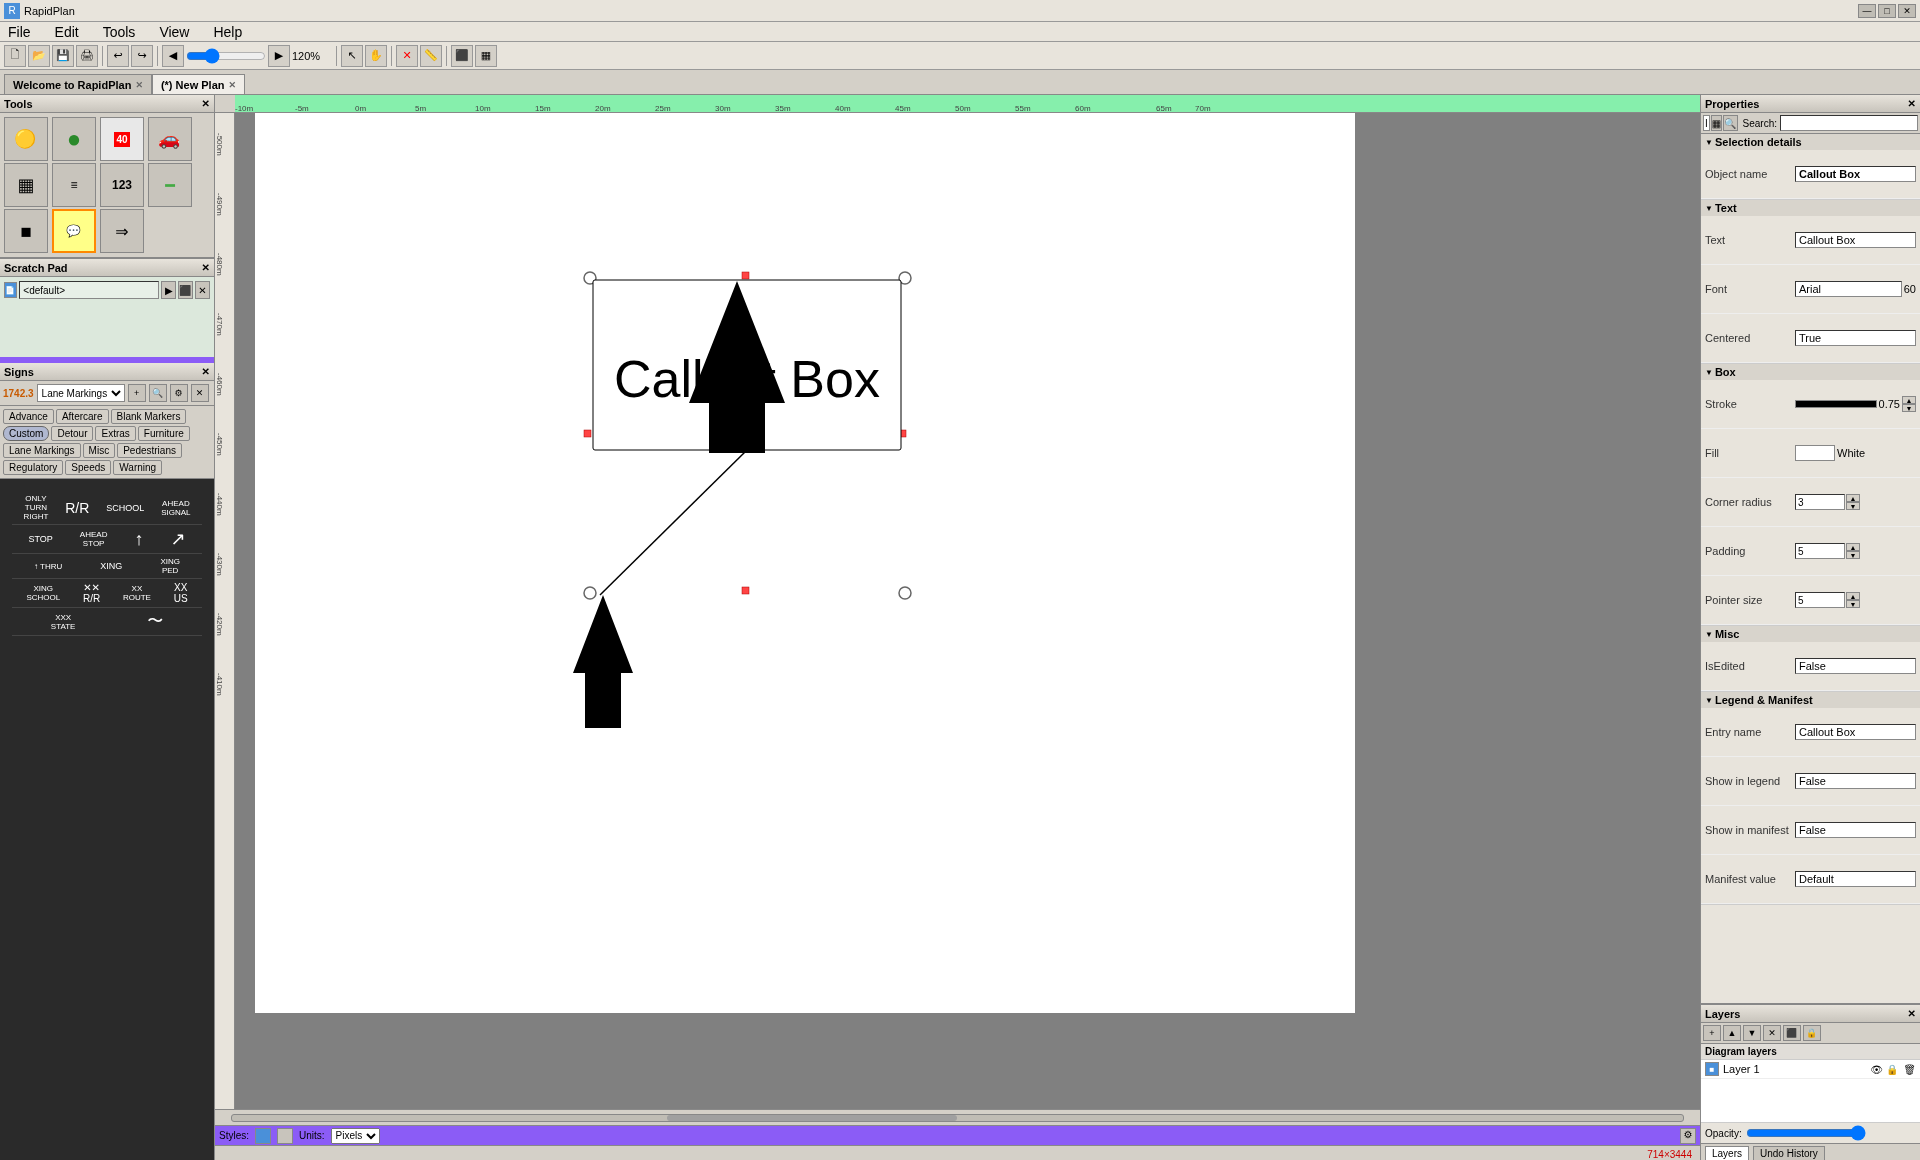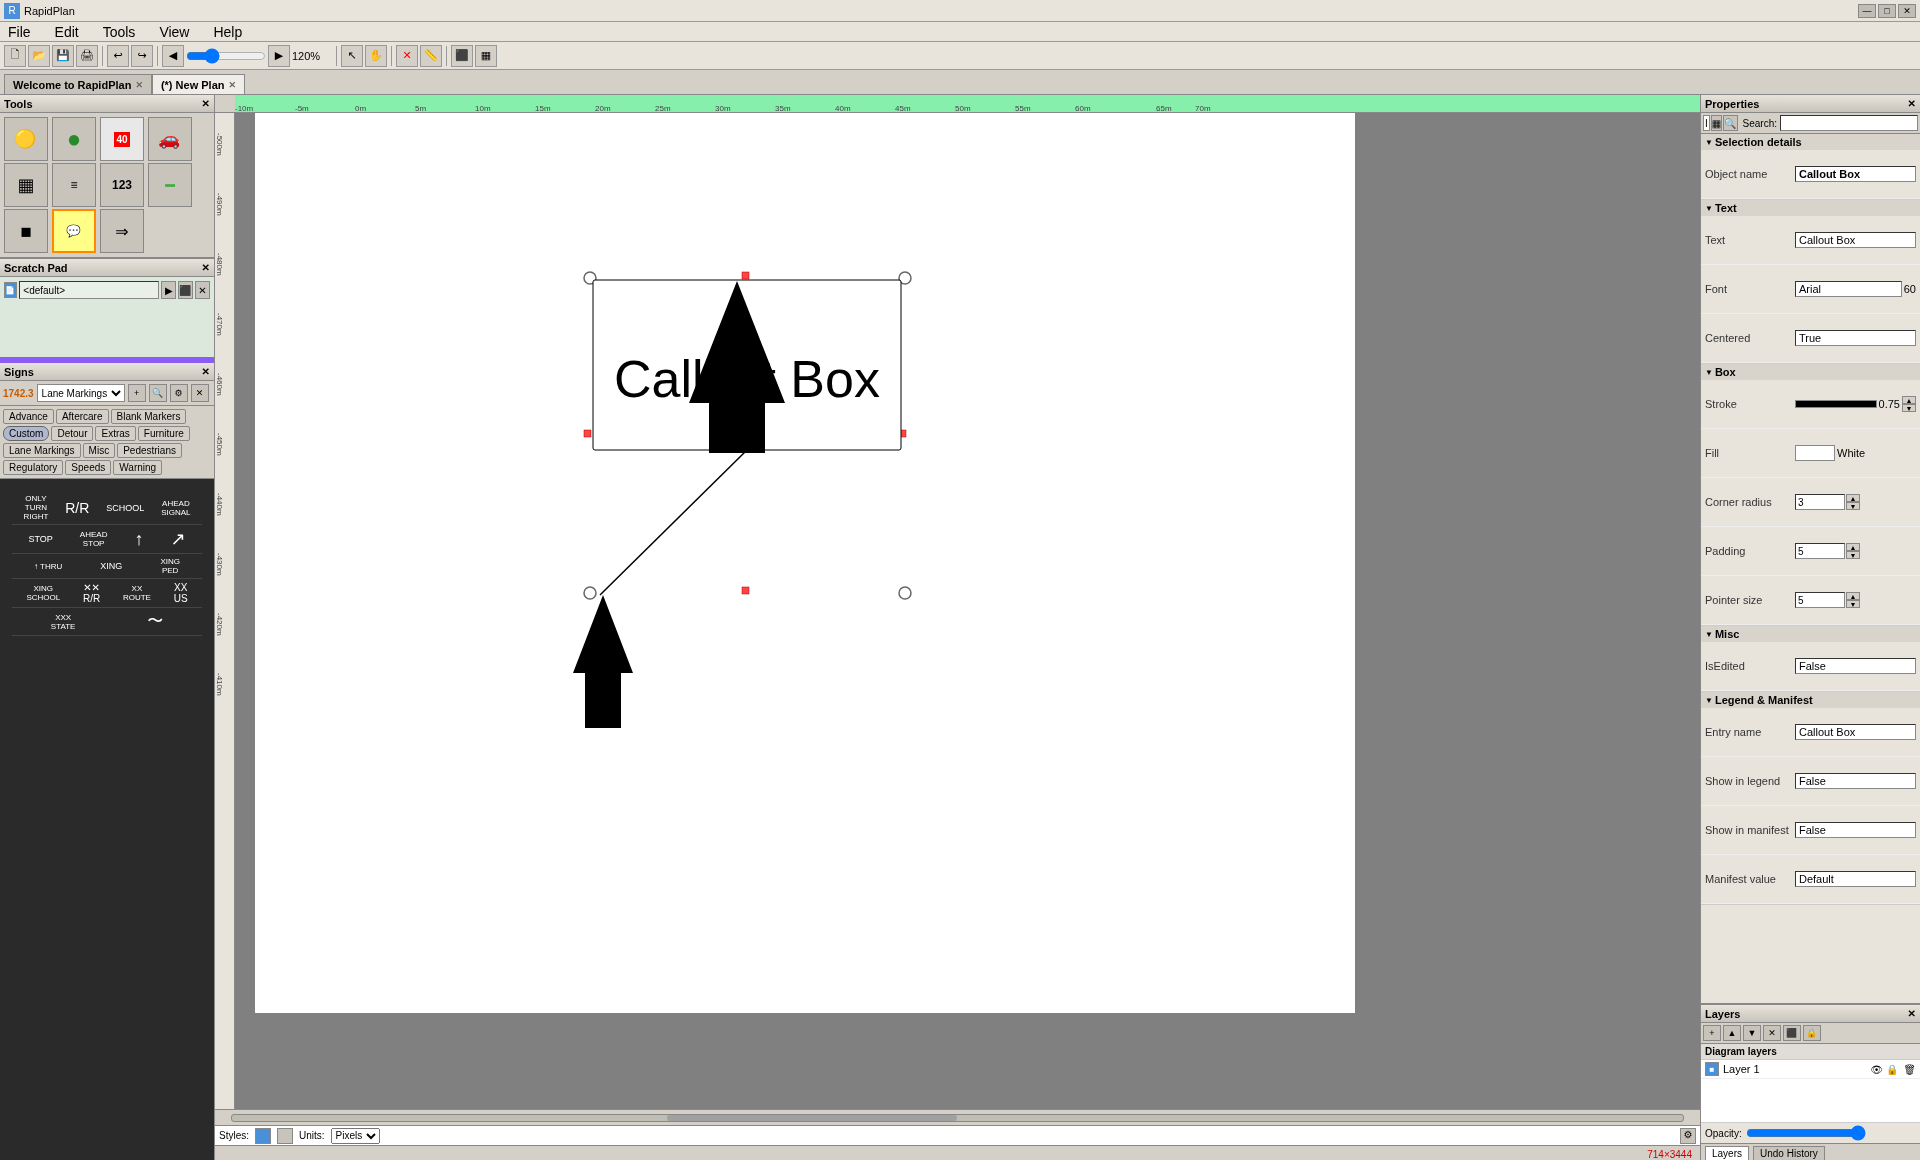--- a/index.html
+++ b/index.html
@@ -357,21 +357,21 @@
         </div>
       </div>
     </div>
 
     <div id="scrollbar-h" style="height:16px; background:#d4d0c8; border-top:1px solid #888; display:flex; align-items:center; padding:0 16px;">
       <div style="flex:1; height:8px; background:#c0bdb5; border:1px solid #888; border-radius:3px; position:relative;">
         <div style="position:absolute; left:30%; width:20%; height:100%; background:#a0a0a0; border-radius:3px;"></div>
       </div>
     </div>
 
-    <div id="styles-bar" style="height:20px; background:#ffffff; border-top:1px solid #888; display:flex; padding:0 4px; gap:6px;">
+    <div id="styles-bar" style="height:20px; background:#8b5cf6; border-top:1px solid #888; display:flex; padding:0 4px; gap:6px;">
       <span>Styles:</span>
       <div style="width:16px; height:16px; background:#4a90d9; border:1px solid #888; cursor:pointer;"></div>
       <div style="width:16px; height:16px; background:#c8c4bc; border:1px solid #888; cursor:pointer;"></div>
       <span>Units:</span>
       <select style="font-size:10px; height:16px;">
         <option>Pixels</option>
       </select>
       <div style="margin-left:auto; display:flex; gap:3px;">
         <div style="width:16px; height:16px; background:#c8c4bc; border:1px solid #888; cursor:pointer; font-size:10px; text-align:center;">⚙</div>
       </div>

